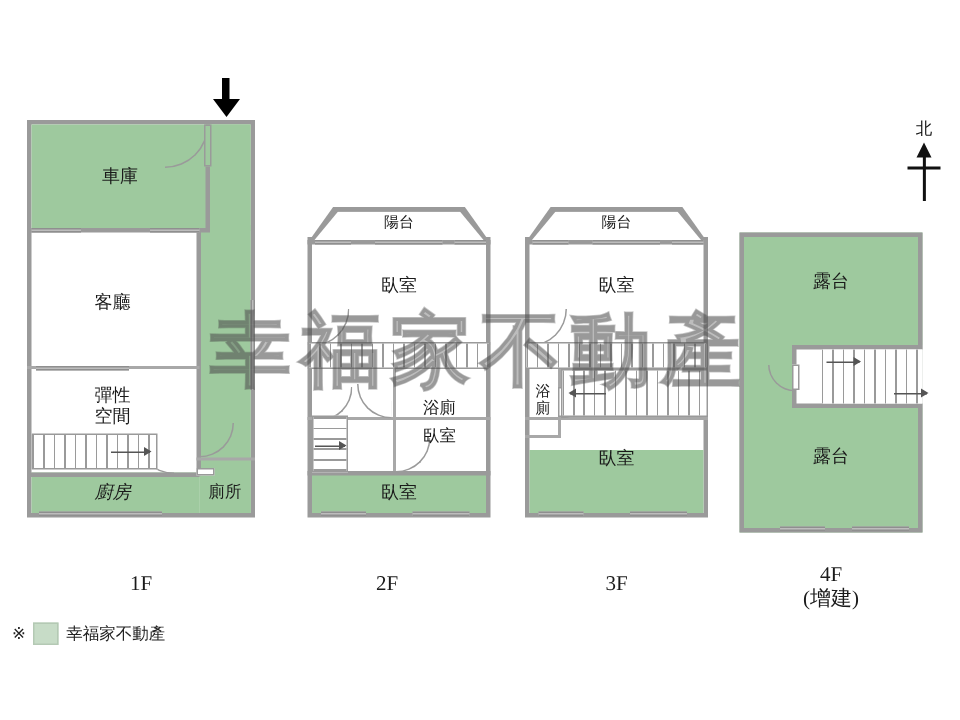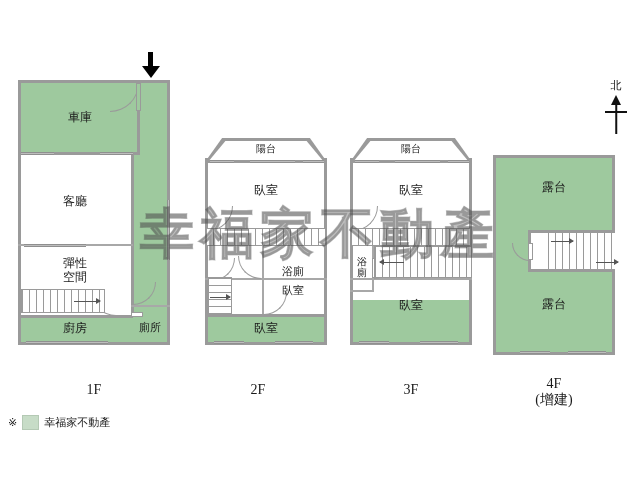--- a/index.html
+++ b/index.html
@@ -114,21 +114,21 @@
 
     <div class="doorleaf" style="left:131px;top:312px;width:12px;height:5px;"></div>
 
     <div class="stairs" style="left:21px;top:289px;width:84px;height:24px;"></div>
     <div class="arrowline" style="left:74px;top:301px;width:26px;"></div>
 
     <div class="rlabel" style="left:40px;top:110px;width:80px;">車庫</div>
     <div class="rlabel" style="left:35px;top:194px;width:80px;">客廳</div>
     <div class="rlabel" style="left:35px;top:256px;width:80px;">彈性
 空間</div>
-    <div class="rlabel" style="left:35px;top:321px;width:80px;">廚房</div>
+    <div class="rlabel" style="left:35px;top:321px;width:80px;font-style:italic;">廚房</div>
     <div class="rlabel sm" style="left:133px;top:322px;width:34px;font-size:11px;">廁所</div>
 
     <div class="floorlabel" style="left:54px;top:382px;width:80px;">1F</div>
   </div>
 
   <div id="entry-arrow" style="left:146px;top:52px;">
     <div class="ea-shaft" style="left:2px;top:0;height:16px;"></div>
     <div class="ea-head" style="left:-4.5px;top:14px;"></div>
   </div>
 

